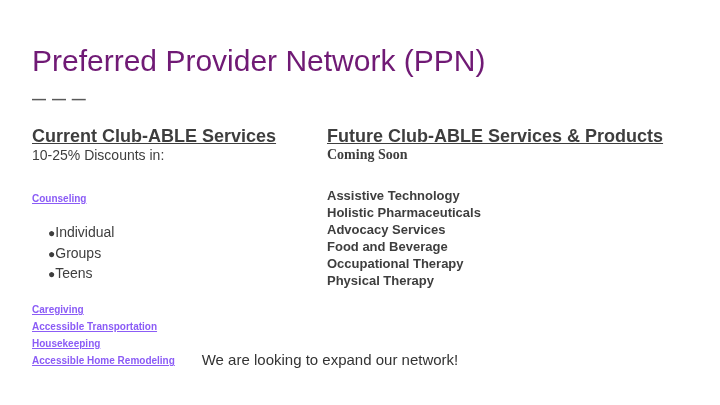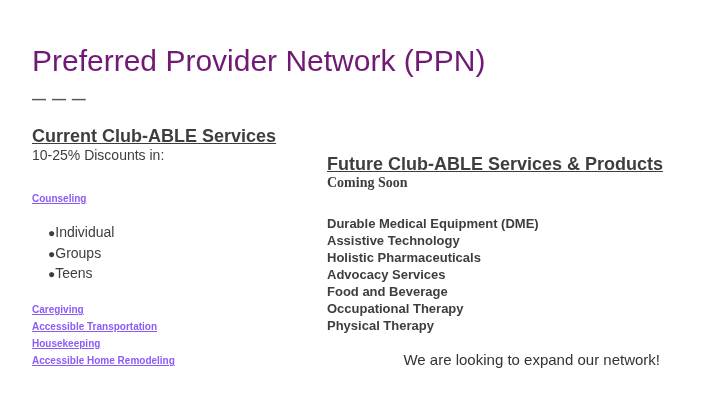--- a/index.html
+++ b/index.html
@@ -24,21 +24,21 @@
     position: absolute;
     left: 32px; top: 91px;
     font-size: 14px;
     font-weight: 700;
     letter-spacing: 1px;
     color: #595959;
     white-space: nowrap;
   }
   .col { position: absolute; top: 127px; }
   .col-left  { left: 32px;  width: 290px; }
-  .col-right { left: 327px; width: 360px; margin-top: 28px; }
+  .col-right { left: 327px; width: 360px; }
   .col-heading {
     margin: 0;
     font-size: 18px;
     font-weight: 700;
     line-height: 19px;
     color: #3e3e3e;
     text-decoration: underline;
     white-space: nowrap;
   }
   .col-sub {
@@ -76,21 +76,21 @@
     font-size: 13px;
     font-weight: 700;
     line-height: 17px;
     color: #3e3e3e;
     white-space: nowrap;
   }
   .footer {
     position: absolute;
     left: 0; top: 351px;
     width: 660px;
-    text-align: right;
+    text-align: center;
     font-size: 15px;
     color: #333333;
   }
 </style>
 </head>
 <body>
 
 <div>
 
   <h1 class="title">Preferred Provider Network (PPN)</h1>
@@ -112,21 +112,20 @@
     <a class="link">Accessible Transportation</a>
     <a class="link">Housekeeping</a>
     <a class="link">Accessible Home Remodeling</a>
   </section>
 
   <section class="col col-right">
     <h2 class="col-heading">Future Club-ABLE Services &amp; Products</h2>
     <p class="col-sub bold">Coming Soon</p>
 
     <div class="future-items">
-      <div class="future-item">Durable Medical Equipment (DME)</div>
       <div class="future-item">Assistive Technology</div>
       <div class="future-item">Holistic Pharmaceuticals</div>
       <div class="future-item">Advocacy Services</div>
       <div class="future-item">Food and Beverage</div>
       <div class="future-item">Occupational Therapy</div>
       <div class="future-item">Physical Therapy</div>
     </div>
   </section>
 
   <div class="footer">We are looking to expand our network!</div>

